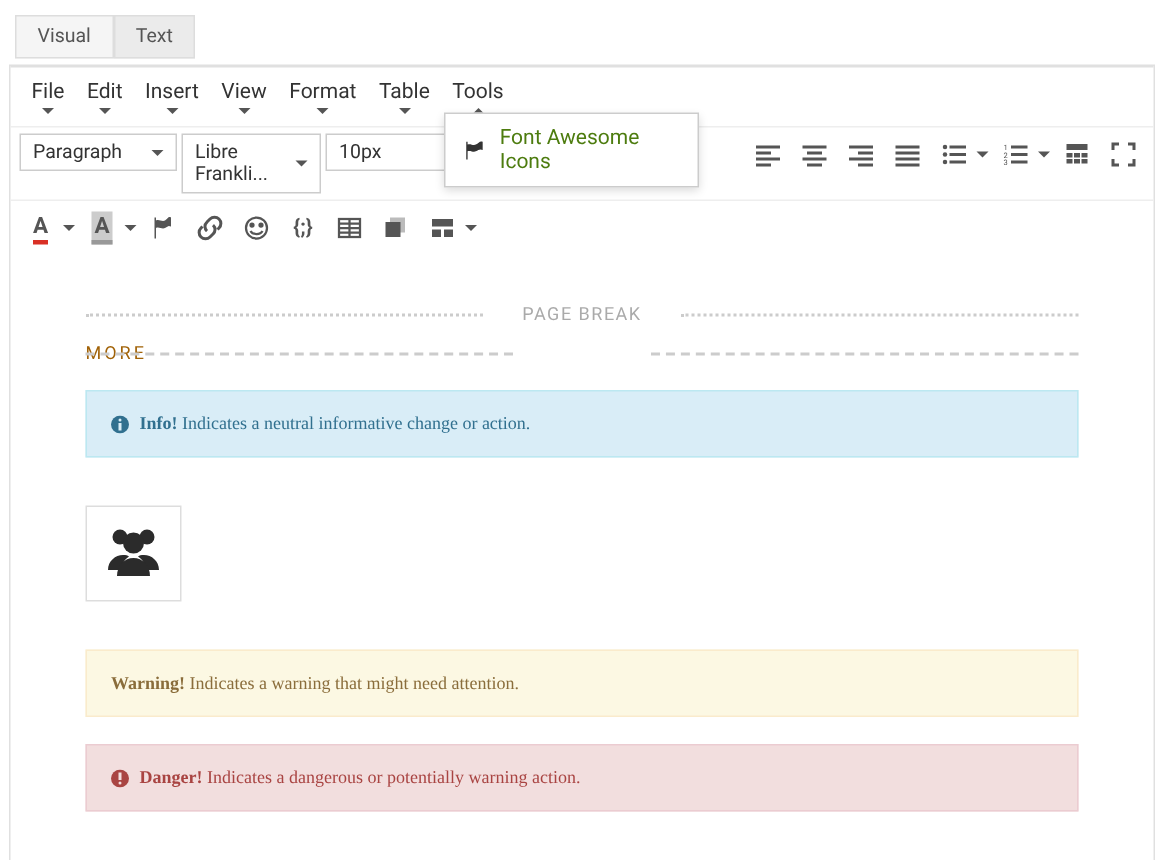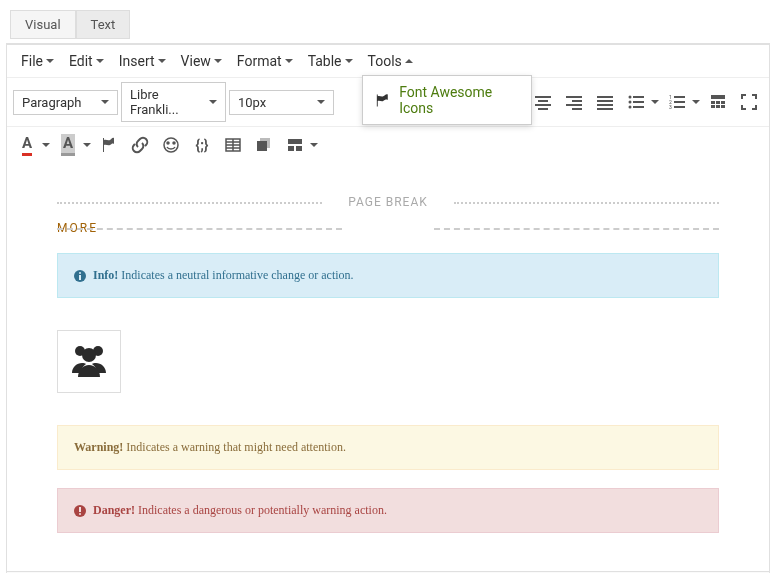--- a/index.html
+++ b/index.html
@@ -4,27 +4,27 @@
 <style>
 * { box-sizing: border-box; margin: 0; padding: 0; }
 body { font-family: -apple-system, "Segoe UI", Roboto, sans-serif; font-size: 13px; color: #32373c; background: #fff; padding: 6px; width: 776px; }
 .editor { border: 1px solid #e0e0e0; background: #fff; }
 .top-row { display: flex; justify-content: space-between; align-items: center; padding: 4px; }
 .add-media-btn { display: flex; align-items: center; gap: 5px; padding: 4px 10px; border: 1px solid #ccc; background: #f7f7f7; cursor: pointer; font-size: 13px; color: #555; }
 .view-tabs { display: flex; }
 .view-tab { padding: 6px 14px; background: #ebebeb; border: 1px solid #ddd; cursor: pointer; color: #555; font-size: 13px; }
 .view-tab.active { background: #f5f5f5; }
 .menubar { display: flex; gap: 3px; padding: 4px 8px; border-top: 1px solid #e0e0e0; }
-.menu-item { display: flex; align-items: center; gap: 3px; padding: 4px 6px; cursor: pointer; font-size: 14px; color: #333; position: relative; }
+.menu-item { display: flex; align-items: center; gap: 3px; padding: 4px 6px; cursor: pointer; font-size: 14px; color: #333; position: relative; flex-direction: column; }
 .caret-down { width: 0; height: 0; border-left: 4px solid transparent; border-right: 4px solid transparent; border-top: 4px solid #555; }
 .caret-up { width: 0; height: 0; border-left: 4px solid transparent; border-right: 4px solid transparent; border-bottom: 4px solid #555; }
-.toolbar-row { display: flex; align-items: center; gap: 3px; padding: 4px 6px; border-top: 1px solid #eee; }
+.toolbar-row { display: flex; align-items: flex-start; gap: 3px; padding: 4px 6px; border-top: 1px solid #eee; }
 .select-box { display: flex; align-items: center; justify-content: space-between; border: 1px solid #ccc; padding: 4px 8px; background: #fff; cursor: pointer; font-size: 13px; color: #333; }
 .select-box.w1 { width: 105px; }
-.select-box.w2 { width: 105px; }
+.select-box.w2 { width: 93px; }
 .select-box.w3 { width: 105px; }
 .tool-btn { width: 28px; height: 28px; display: flex; align-items: center; justify-content: center; cursor: pointer; color: #555; }
 .tool-btn svg { width: 18px; height: 18px; }
 .split-btn { display: flex; align-items: center; }
 .split-caret { width: 10px; display: flex; align-items: center; justify-content: center; }
 .spacer { flex: 1; }
 .dropdown { position: absolute; top: 26px; left: 0; background: #fff; border: 1px solid #ccc; box-shadow: 0 2px 6px rgba(0,0,0,0.15); z-index: 10; min-width: 170px; }
 .dropdown-item { display: flex; align-items: center; gap: 10px; padding: 8px 12px; cursor: pointer; font-size: 14px; color: #4d7c0f; }
 .content-area { padding: 20px 50px; min-height: 360px; }
 .page-break { text-align: center; color: #aaa; font-size: 12px; letter-spacing: 1px; margin: 12px 0; position: relative; }

